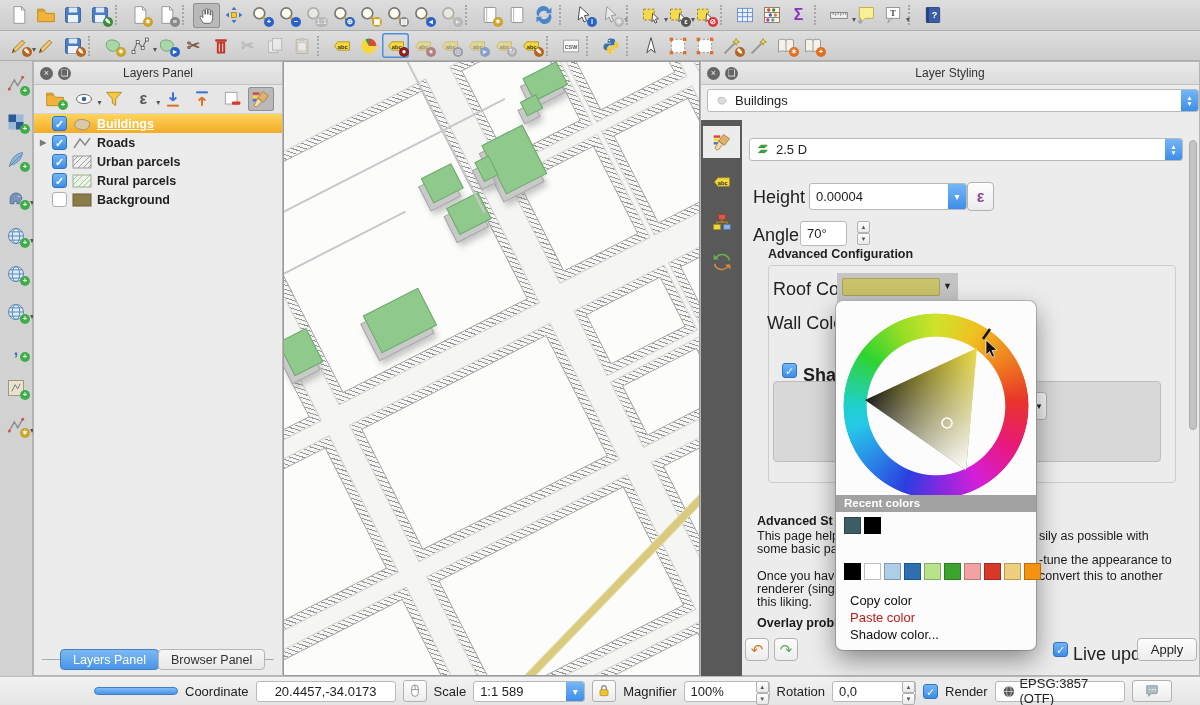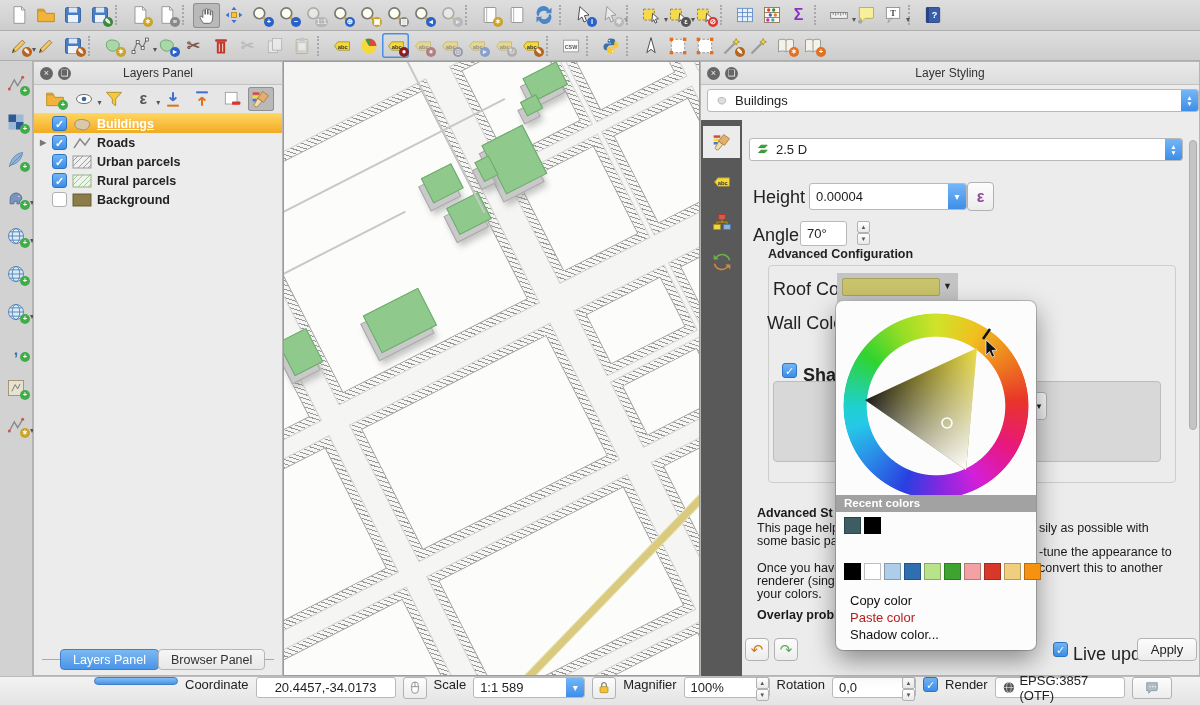--- a/index.html
+++ b/index.html
@@ -63,38 +63,38 @@
   .dd1 { margin-left:auto; width:18px; align-self:stretch; background:linear-gradient(#74b6f7,#3e8ee8); border-radius:0 2px 2px 0; color:#fff; font-size:10px; display:flex; align-items:center; justify-content:center; margin-right:-6px; }
   .lbl { position:absolute; font-size:18px; color:#222; }
   .blbl { font-weight:bold; }
   .btn { position:absolute; background:linear-gradient(#fdfdfd,#ececec); border:1px solid #b2b2b2; border-radius:4px; font-size:13px; color:#222; display:flex; align-items:center; justify-content:center; }
   .spin { width:13px; height:24px; margin-left:4px; display:inline-flex; flex-direction:column; }
   .spin span { flex:1; background:linear-gradient(#fff,#e8e8e8); border:1px solid #b2b2b2; font-size:6px; line-height:10px; text-align:center; color:#555; border-radius:2px; }
   #sidebar { position:absolute; left:0; top:58px; width:41px; height:557px; background:#595959; display:flex; flex-direction:column; align-items:center; padding-top:6px; gap:8px; }
   #sidebar .ic { width:37px; height:32px; border-radius:0; }
   #sidebar .ic.selcell { background:#ececec; }
   .gbox { position:absolute; border:1px solid #cdcdcd; border-radius:4px; }
-  .helpfrag { position:absolute; font-size:12.5px; color:#1a1a1a; white-space:nowrap; }
+  .helpfrag { position:absolute; font-size:12.5px; color:#1a1a1a; white-space:nowrap;margin-top:8px; }
   .sbar { position:absolute; left:488px; top:78px; width:8px; height:290px; background:#c4c4c4; border-radius:4px; border:1px solid #adadad; }
 
   
   #colorpopup { position:absolute; left:836px; top:301px; width:200px; height:349px; background:#fcfcfc; border-radius:7px; box-shadow:0 10px 26px rgba(0,0,0,.42),0 0 0 1px #bdbdbd; z-index:50; }
   #wheel { position:absolute; left:7px; top:12px; width:186px; height:186px; border-radius:50%;
     background:conic-gradient(from 0deg,#cfe32a,#f0c020 8%,#ef7d1f 16%,#e8342a 24%,#e8187c 33%,#d31fd9 42%,#7a2ae2 50%,#2a3fe0 56%,#2a8ae8 64%,#25c8e8 71%,#1fd0cf 75%,#2fd42f 85%,#96dd26 93%,#cfe32a);
     -webkit-mask:radial-gradient(circle closest-side,transparent 74%,#000 75% 99%,transparent 100%);
             mask:radial-gradient(circle closest-side,transparent 74%,#000 75% 99%,transparent 100%); }
   #trisvg { position:absolute; left:7px; top:12px; width:186px; height:186px; }
   .phead { position:absolute; left:0; width:100%; height:17px; background:#a2a2a2; color:#fff; font-size:11.5px; font-weight:bold; line-height:17px; padding-left:8px; }
   .swrow { position:absolute; left:8px; display:flex; gap:3px; }
   .sw { width:17px; height:17px; border:1px solid rgba(0,0,0,.25); }
   .mi { position:absolute; left:14px; font-size:13px; color:#111; }
   .mi.dis { color:#b91c1c; }
 
   
-  #statusbar { position:absolute; left:0; top:676px; width:1200px; height:29px; background:linear-gradient(#f2f2f2,#e4e4e4); border-top:1px solid #bcbcbc; display:flex; padding:0 8px; gap:7px; font-size:13px; color:#222; }
+  #statusbar { position:absolute; left:0; top:676px; width:1200px; height:29px; background:linear-gradient(#f2f2f2,#e4e4e4); border-top:1px solid #bcbcbc; display:flex; align-items:center; padding:0 8px; gap:7px; font-size:13px; color:#222; }
   #statusbar .fld { position:static; height:21px; }
   #progress { width:84px; height:8px; border-radius:4px; background:linear-gradient(#83bcf6,#4a94e8); border:1px solid #3f7fc9; margin-left:86px; }
   .sbtn { width:24px; height:22px; background:linear-gradient(#fdfdfd,#ececec); border:1px solid #b2b2b2; border-radius:3px; display:flex; align-items:center; justify-content:center; flex:none; }
 </style>
 </head>
 <body>
 
 <svg width="0" height="0" style="position:absolute">
   <defs>
     <symbol id="s-doc" viewBox="0 0 24 24">
@@ -963,21 +963,21 @@
     <div class="btn" style="left:330px;top:330px;width:16px;height:28px;font-size:8px">▼</div>
 
     <span class="helpfrag blbl" style="left:56px;top:444px">Advanced St</span>
     <span class="helpfrag" style="left:56px;top:459px">This page help</span>
     <span class="helpfrag" style="left:338px;top:459px">sily as possible with</span>
     <span class="helpfrag" style="left:56px;top:472px">some basic pa</span>
     <span class="helpfrag" style="left:56px;top:499px">Once you have</span>
     <span class="helpfrag" style="left:338px;top:499px">convert this to another</span>
     <span class="helpfrag" style="left:56px;top:512px">renderer (singl</span>
     <span class="helpfrag" style="left:338px;top:483px">-tune the appearance to</span>
-    <span class="helpfrag" style="left:56px;top:525px">your colors.</span>
+    <span class="helpfrag" style="left:56px;top:525px">this liking.</span>
     <span class="helpfrag blbl" style="left:56px;top:546px">Overlay probl</span>
 
     <div class="btn" style="left:44px;top:576px;width:24px;height:23px;color:#d07818;font-size:15px">↶</div>
     <div class="btn" style="left:73px;top:576px;width:24px;height:23px;color:#5da85d;font-size:15px">↷</div>
     <span class="cb abs" style="left:352px;top:580px">✓</span>
     <span class="lbl" style="left:372px;top:582px">Live update</span>
     <div class="btn" style="left:436px;top:576px;width:60px;height:23px">Apply</div>
     <div class="sbar"></div>
   </div>
 

